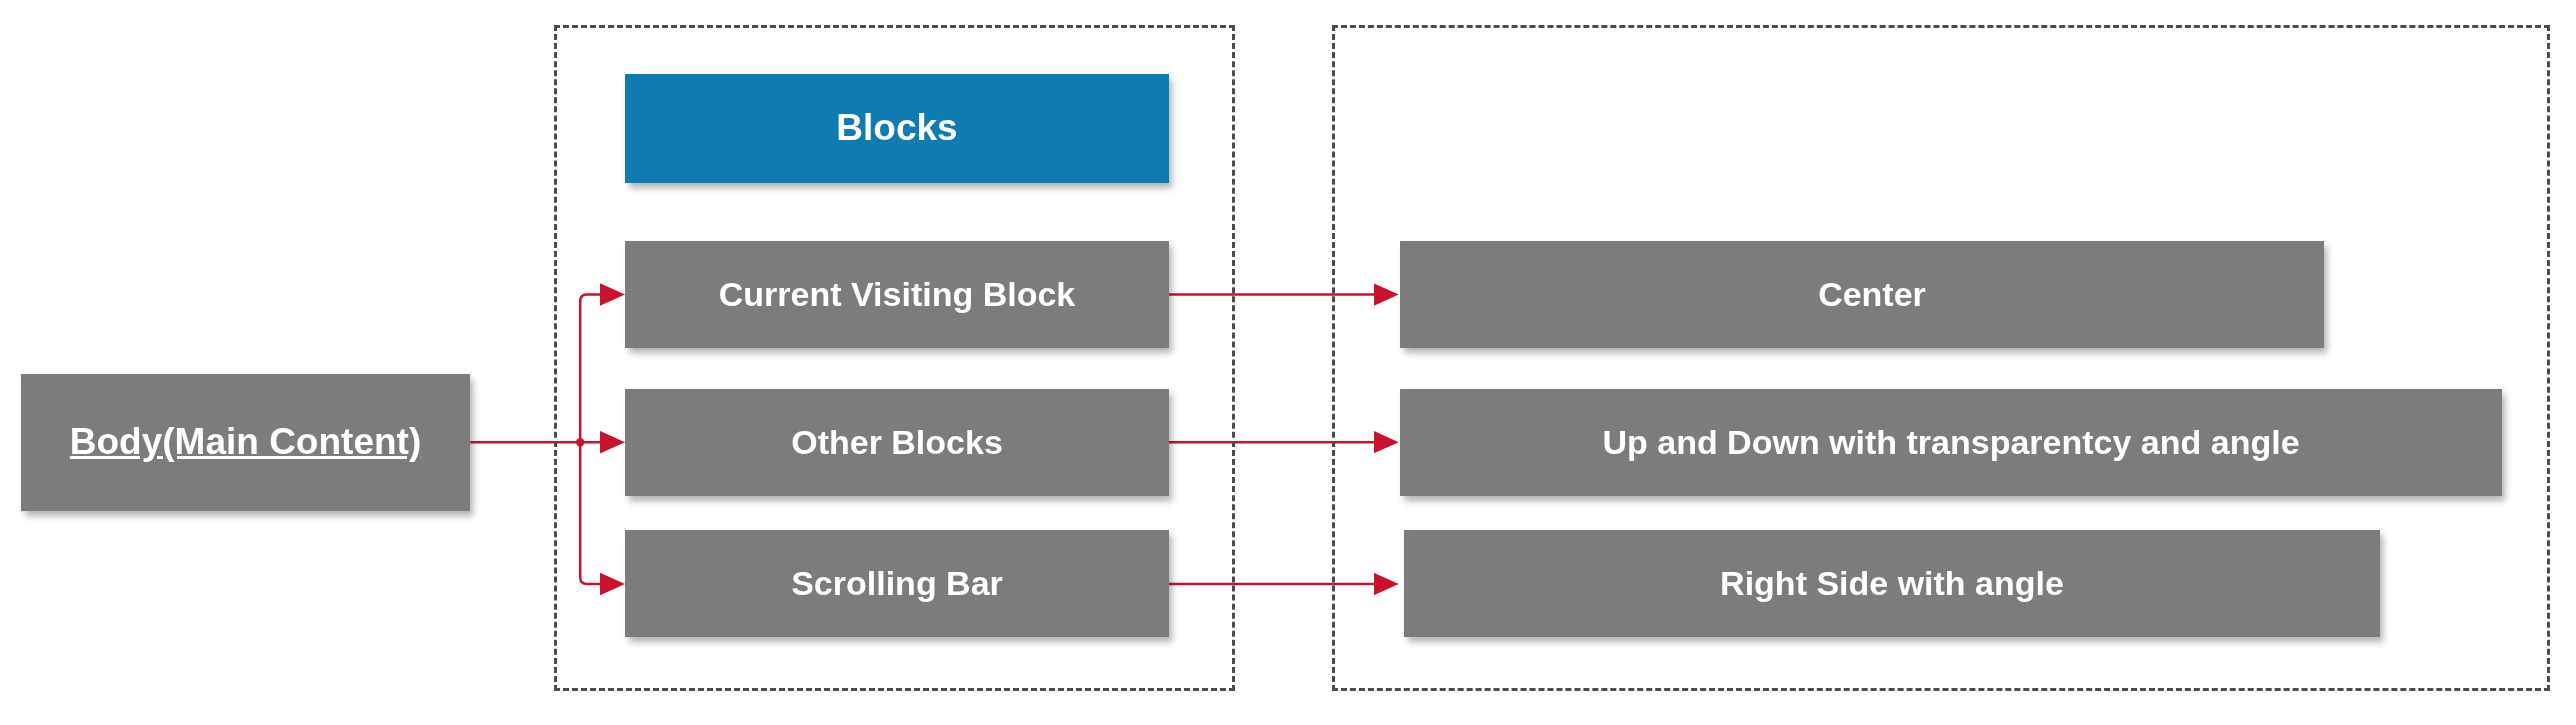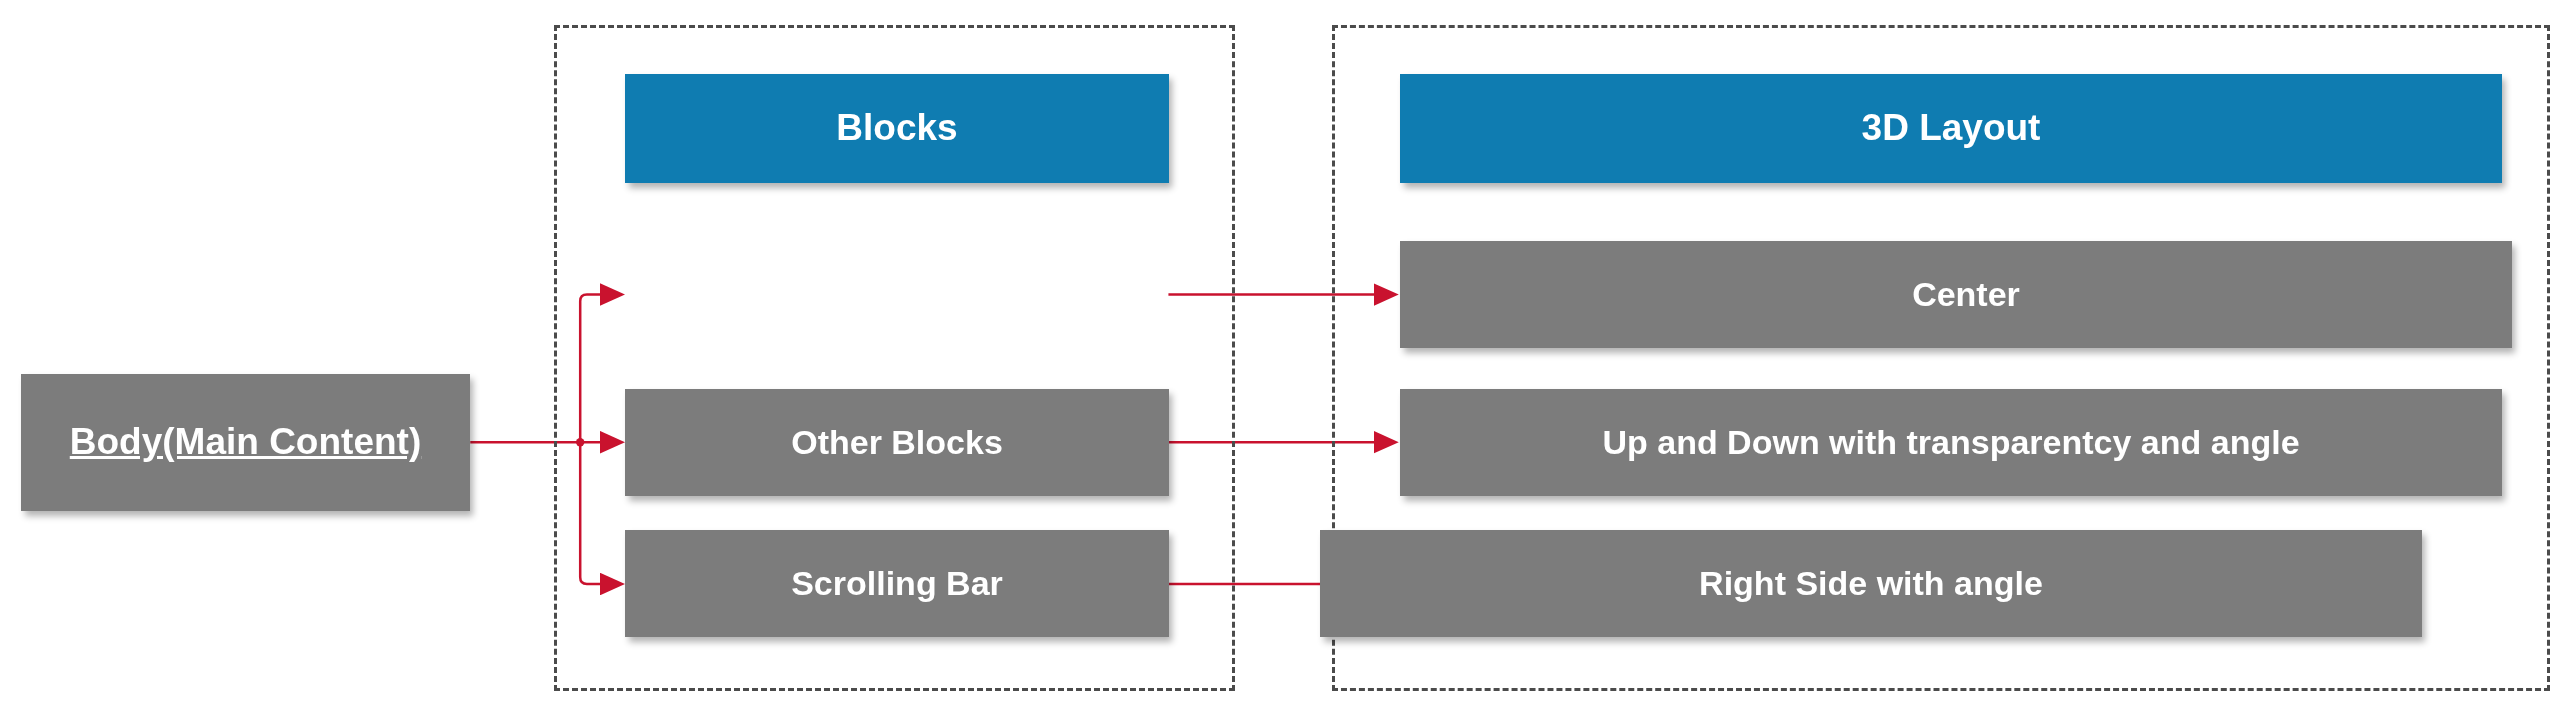--- a/index.html
+++ b/index.html
@@ -81,41 +81,41 @@
   <div class="node root" style="left:21px; top:374px; width:449px; height:137px;">
     <span>Body(Main Content)</span>
   </div>
 
   <div class="group" style="left:554px; top:25px; width:681px; height:666px;"></div>
 
   <div class="node header" style="left:625px; top:74px; width:544px; height:109px;">
     <span>Blocks</span>
   </div>
 
+  <div class="node" style="left:625px; top:241px; width:544px; height:107px;">
+    <span>Current Visiting Block</span>
+  </div>
 
   <div class="node" style="left:625px; top:389px; width:544px; height:107px;">
     <span>Other Blocks</span>
   </div>
 
   <div class="node" style="left:625px; top:530px; width:544px; height:107px;text-align:center;">
     <span>Scrolling Bar</span>
   </div>
 
   <div class="group" style="left:1332px; top:25px; width:1218px; height:666px;"></div>
 
-  <div class="node header" style="left:1400px; top:74px; width:1102px; height:109px;">
-    <span>3D Layout</span>
-  </div>
 
-  <div class="node" style="left:1400px; top:241px; width:1112px; height:107px;padding-left:20px;">
+  <div class="node" style="left:1400px; top:241px; width:924px; height:107px;padding-left:20px;">
     <span>Center</span>
   </div>
 
   <div class="node" style="left:1400px; top:389px; width:1102px; height:107px;">
     <span>Up and Down with transparentcy and angle</span>
   </div>
 
-  <div class="node" style="left:1320px; top:530px; width:1102px; height:107px;">
+  <div class="node" style="left:1404px; top:530px; width:976px; height:107px;">
     <span>Right Side with angle</span>
   </div>
 
 </div>
 
 
 </body></html>

